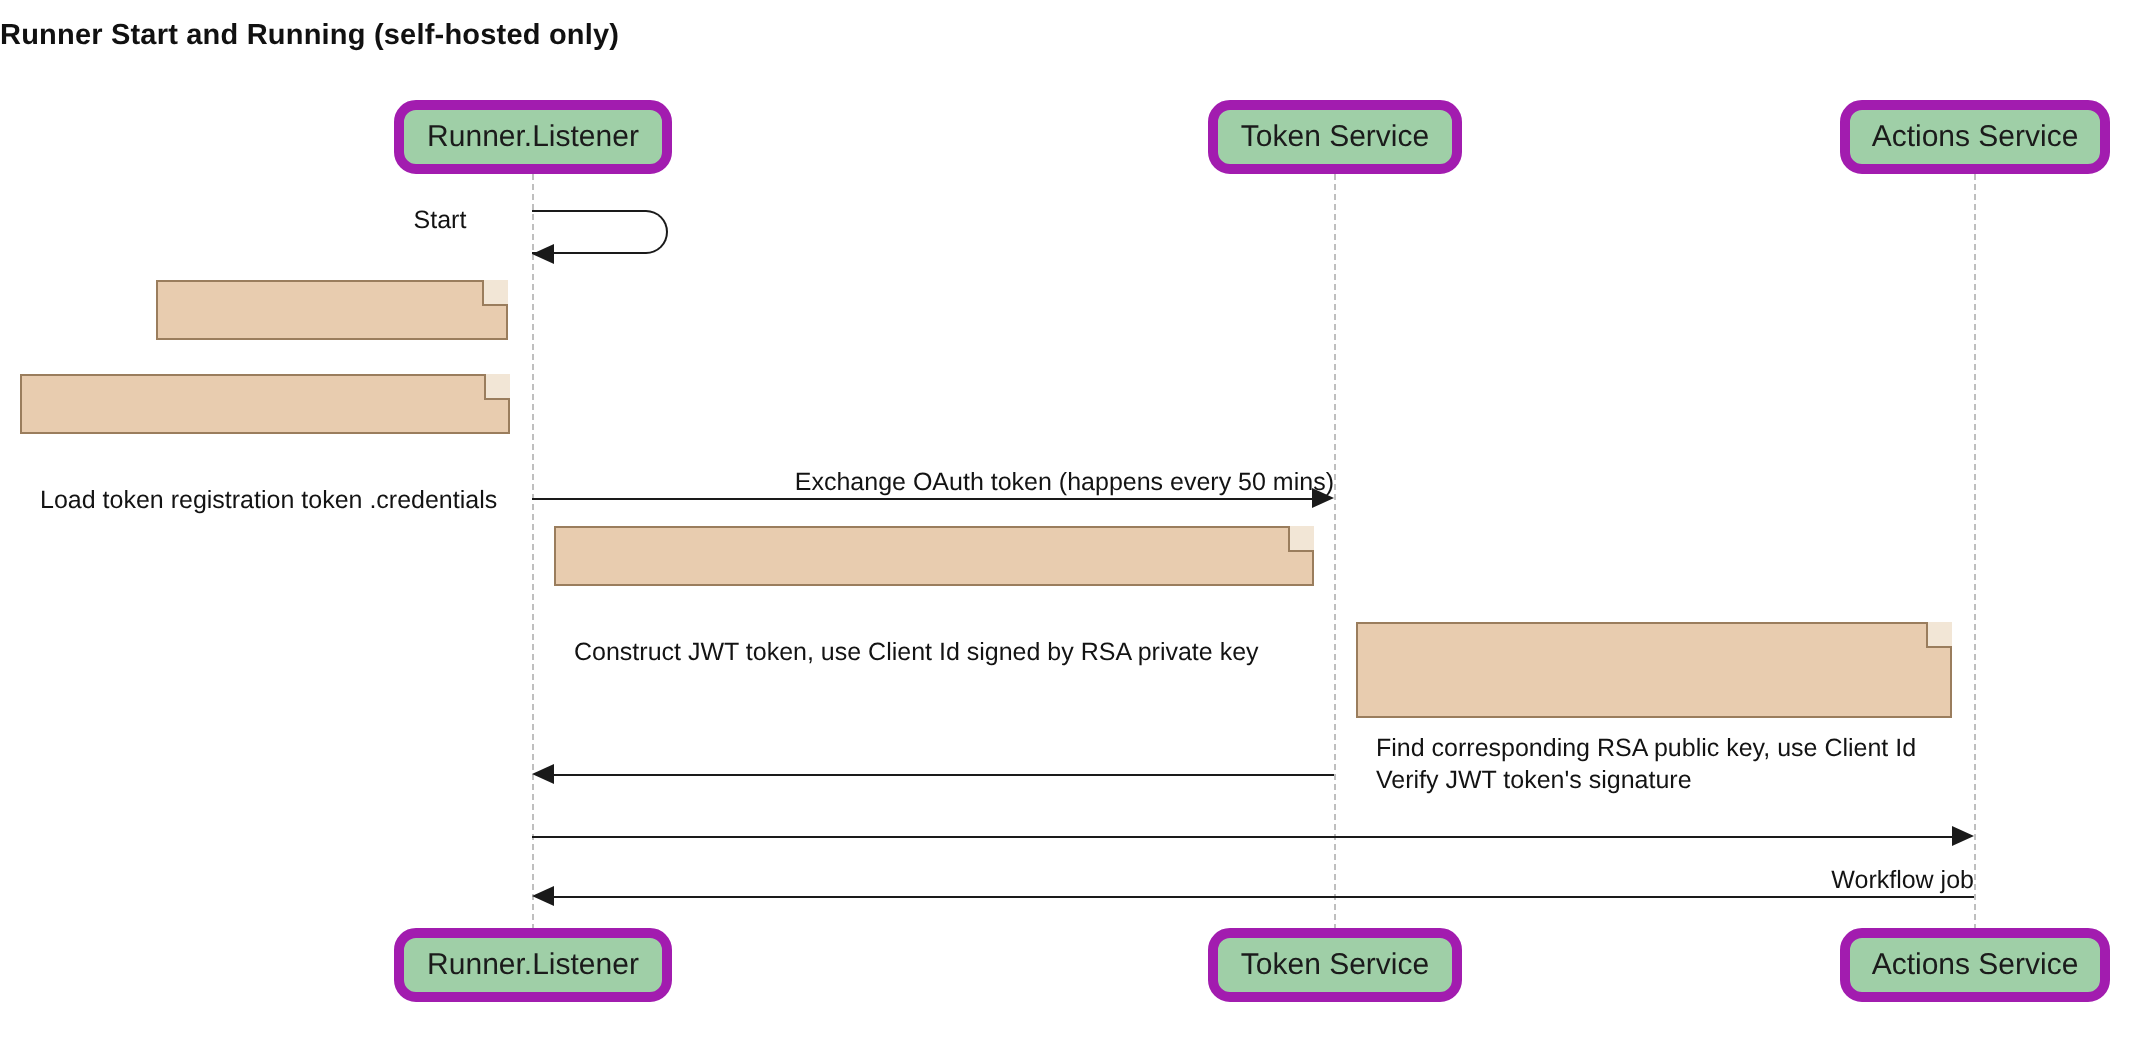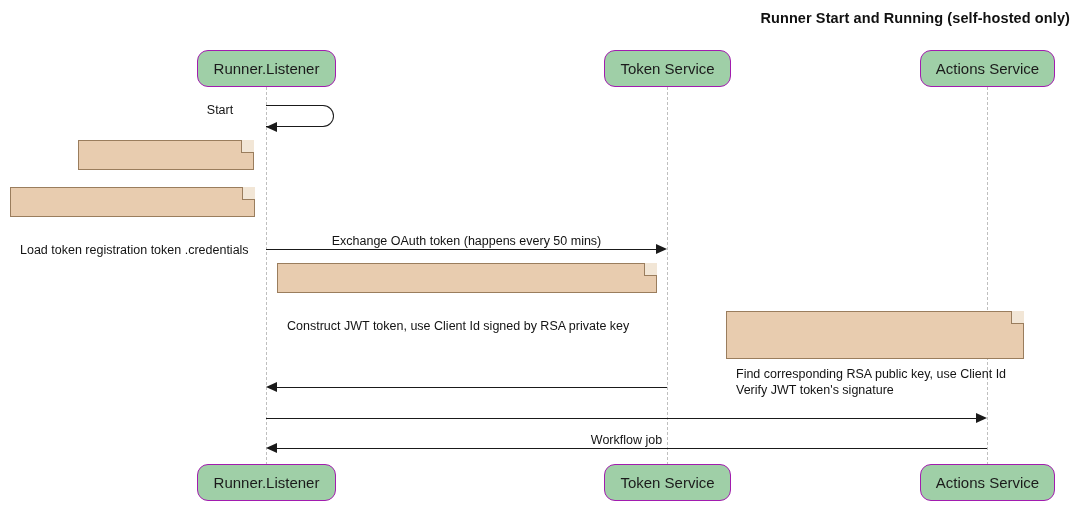--- a/index.html
+++ b/index.html
@@ -20,33 +20,33 @@
     height: 525px;
     background: #ffffff;
   }
 
   
   .diagram-title {
     position: absolute;
     left: 0;
     top: 10px;
     width: 1070px;
-    text-align: right;
+    text-align: left;
     font-size: 14.5px;
     font-weight: bold;
     letter-spacing: 0.1px;
     color: #111111;
   }
 
   
   .participant {
     position: absolute;
     height: 37px;
     background: #9fcfa7;
-    border: 1px solid #a21caf;
+    border: 5px solid #a21caf;
     border-radius: 11px;
     display: flex;
     align-items: center;
     justify-content: center;
     font-size: 15px;
     color: #1b1b1b;
     box-sizing: border-box;
     white-space: nowrap;
   }
 
@@ -74,21 +74,21 @@
     border-left: 11px solid #1a1a1a;
   }
   .arrowhead.left {
     border-right: 11px solid #1a1a1a;
   }
   .msg-label {
     position: absolute;
     font-size: 12.5px;
     color: #131313;
     white-space: nowrap;
-    text-align: center;
+    text-align: right;
   }
 
   
   .selfloop {
     position: absolute;
     box-sizing: border-box;
     border: 1.4px solid #1a1a1a;
     border-left: none;
     border-top-right-radius: 11px;
     border-bottom-right-radius: 11px;
@@ -167,21 +167,21 @@
 
   <div class="msg" style="left:266px; top:249px; width:390px;"></div>
   <div class="arrowhead right" style="left:656px; top:244px;"></div>
   <div class="msg-label" style="left:266px; top:234px; width:401px;">Exchange OAuth token (happens every 50 mins)</div>
 
   <div class="note" style="left:277px; top:263px; width:380px; height:30px;">
     <span class="note-fold"></span>
     <span class="note-text">Construct JWT token, use Client Id signed by RSA private key</span>
   </div>
 
-  <div class="note" style="left:678px; top:311px; width:298px; height:48px;margin-left:48px;">
+  <div class="note" style="left:678px; top:311px; width:298px; height:48px;">
     <span class="note-fold"></span>
     <span class="note-text">Find corresponding RSA public key, use Client Id
 Verify JWT token's signature</span>
   </div>
 
   <div class="msg" style="left:277px; top:387px; width:390px;"></div>
   <div class="arrowhead left" style="left:266px; top:382px;"></div>
 
   <div class="msg" style="left:266px; top:418px; width:710px;"></div>
   <div class="arrowhead right" style="left:976px; top:413px;"></div>

